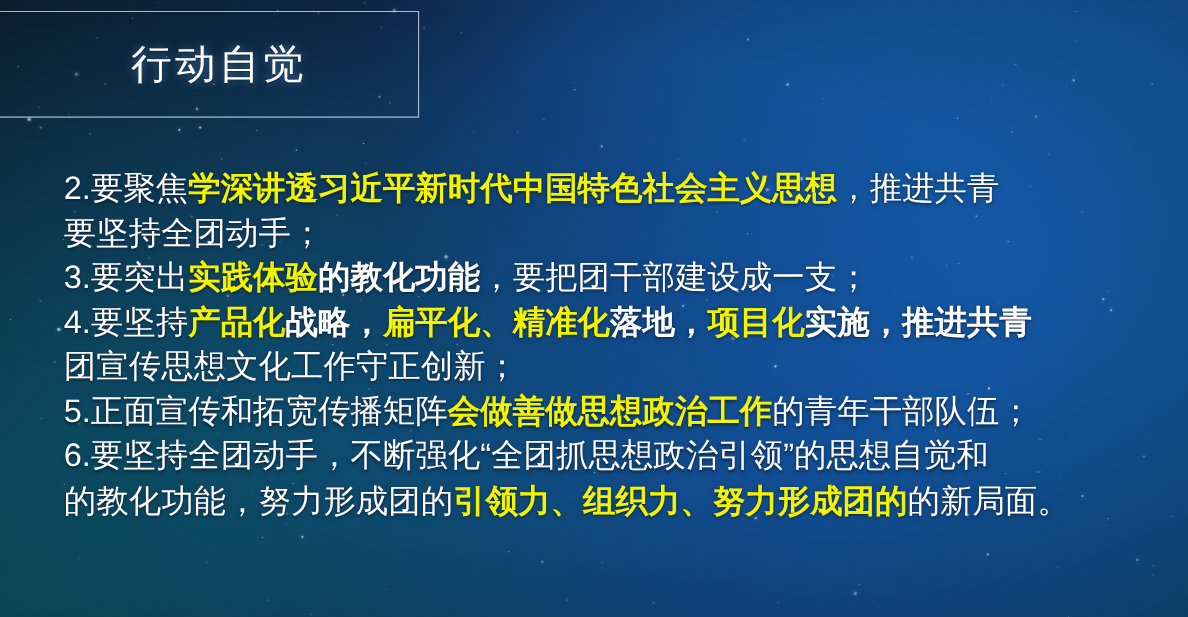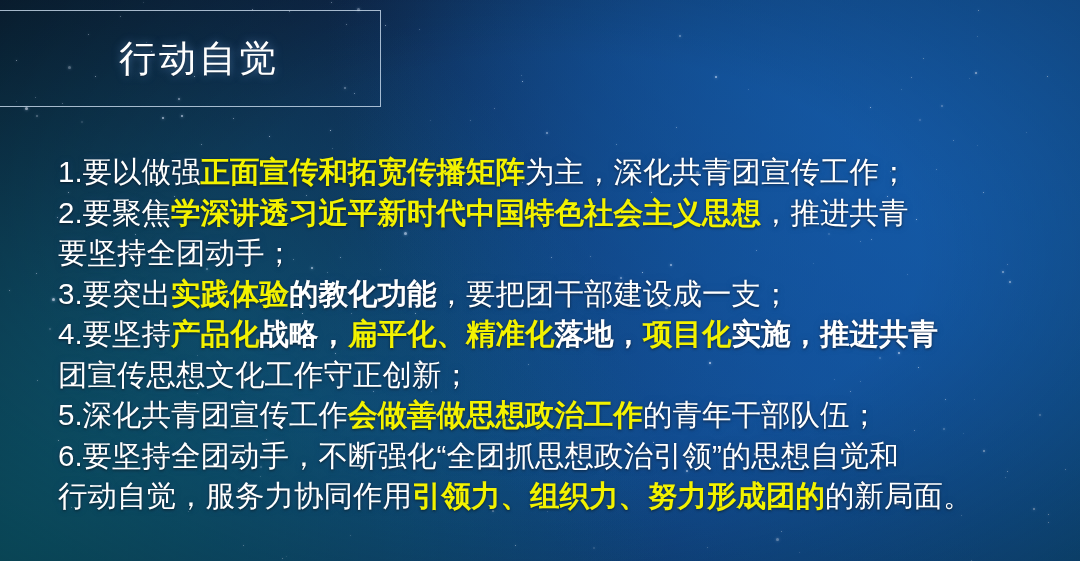--- a/index.html
+++ b/index.html
@@ -265,24 +265,23 @@
       <i style="left: 953.1px; top: 140.1px; width: 1px; height: 1px; opacity: 0.45;"></i>
       <i style="left: 233.1px; top: 118.2px; width: 1px; height: 1px; opacity: 0.61;"></i>
     </div>
   <div id="vignette"></div>
 
   <div id="title-box">
     <div id="title-text">行动自觉</div>
   </div>
 
   <div id="body-text">
-      <div class="para"><span class="num">1.</span><span class="plain">要以做强</span><span class="hl">正面宣传和拓宽传播矩阵</span><span class="plain">为主，深化共青团宣传工作；</span></div>
       <div class="para"><span class="num">2.</span><span class="plain">要聚焦</span><span class="hl">学深讲透习近平新时代中国特色社会主义思想</span><span class="plain">，推进共青</span></div>
       <div class="para"><span class="plain">要坚持全团动手；</span></div>
       <div class="para"><span class="num">3.</span><span class="plain">要突出</span><span class="hl">实践体验</span><span class="plainb">的教化功能</span><span class="plain">，要把团干部建设成一支；</span></div>
       <div class="para"><span class="num">4.</span><span class="plain">要坚持</span><span class="hl">产品化</span><span class="plainb">战略，</span><span class="hl">扁平化、精准化</span><span class="plainb">落地，</span><span class="hl">项目化</span><span class="plainb">实施，推进共青</span></div>
       <div class="para"><span class="plain">团宣传思想文化工作守正创新；</span></div>
-      <div class="para"><span class="num">5.</span><span class="plain">深化共青团宣传工作</span><span class="hl">会做善做思想政治工作</span><span class="plain">的青年干部队伍；</span></div>
+      <div class="para"><span class="num">5.</span><span class="plain">正面宣传和拓宽传播矩阵</span><span class="hl">会做善做思想政治工作</span><span class="plain">的青年干部队伍；</span></div>
       <div class="para"><span class="num">6.</span><span class="plain">要坚持全团动手，不断强化“全团抓思想政治引领”的思想自觉和</span></div>
-      <div class="para"><span class="plain">行动自觉，服务力协同作用</span><span class="hl">引领力、组织力、努力形成团的</span><span class="plain">的新局面。</span></div>
+      <div class="para"><span class="plain">的教化功能，努力形成团的</span><span class="hl">引领力、组织力、努力形成团的</span><span class="plain">的新局面。</span></div>
     </div>
 
 </div>
 
 </body></html>

